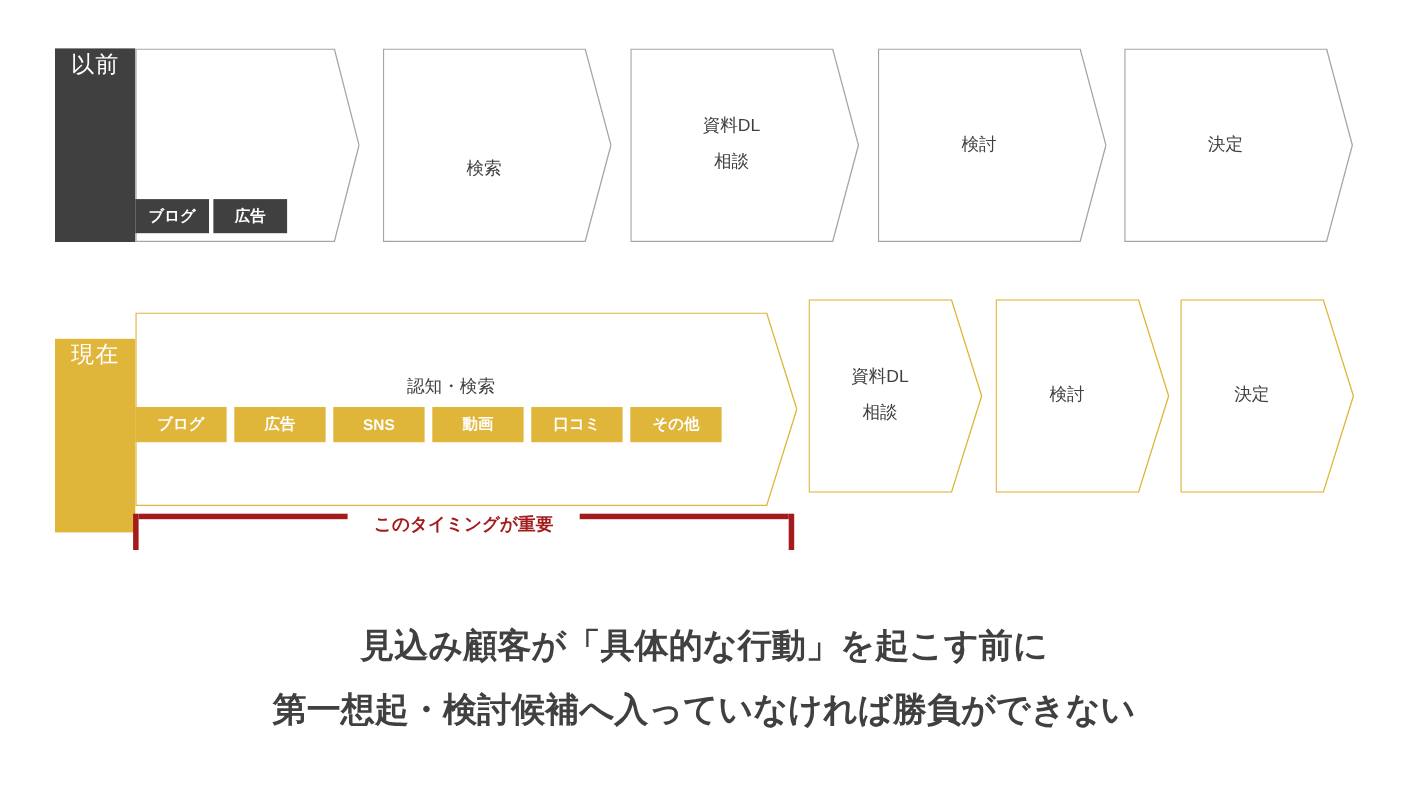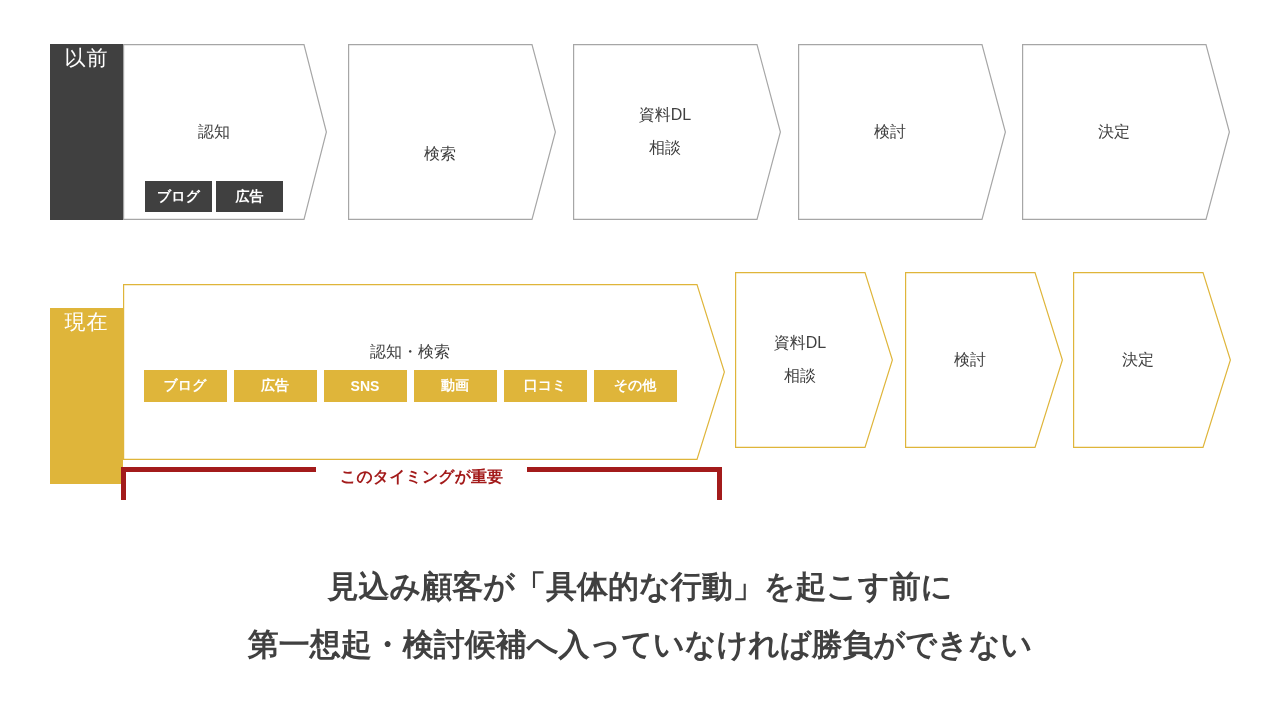--- a/index.html
+++ b/index.html
@@ -32,21 +32,21 @@
   .stage.gray-outline svg polygon{stroke:var(--border-gray);stroke-width:1.2;}
   .stage.gold-outline svg polygon{stroke:var(--gold);stroke-width:1.2;}
 
   .stage-title{
     position:absolute;top:0;bottom:0;left:0;display:flex;flex-direction:column;
     align-items:center;justify-content:center;
     color:var(--dark);font-size:16px;line-height:2.05;white-space:nowrap;
   }
   .stage-title span{display:block;}
 
-  .tags{position:absolute;display:flex;justify-content:center;}
+  .tags{position:absolute;display:flex;}
   .tag{
     display:flex;align-items:center;justify-content:center;
     color:var(--white);font-weight:bold;white-space:nowrap;
   }
   .tag.dark-tag{background:var(--dark);width:67px;height:31px;font-size:14px;}
   .tag.gold-tag{background:var(--gold);width:83px;height:32px;font-size:14px;}
   .tags.row1-tags{left:0;right:22px;bottom:8px;gap:4px;}
   .tags.row2-tags{left:0;right:28px;bottom:18px;gap:7px;}
 
   
@@ -74,21 +74,20 @@
 <div class="canvas">
 
   <div class="era-label dark" style="left:50px;top:44px;width:73px;height:176px">
     <span>以前</span>
   </div>
 
   <div class="stage gray-outline" style="left:123px;top:44px;width:204px;height:176px">
     <svg width="204" height="176" viewBox="0 0 204 176">
       <polygon points="0.6,0.6 181,0.6 203.4,88 181,175.4 0.6,175.4"></polygon>
     </svg>
-    <div class="stage-title" style="right:22px">認知</div>
     <div class="tags row1-tags">
       <span class="tag dark-tag">ブログ</span>
       <span class="tag dark-tag">広告</span>
     </div>
   </div>
 
   <div class="stage gray-outline" style="left:348px;top:44px;width:208px;height:220px">
     <svg width="208" height="176" viewBox="0 0 208 176">
       <polygon points="0.6,0.6 184,0.6 207.4,88 184,175.4 0.6,175.4"></polygon>
     </svg>

